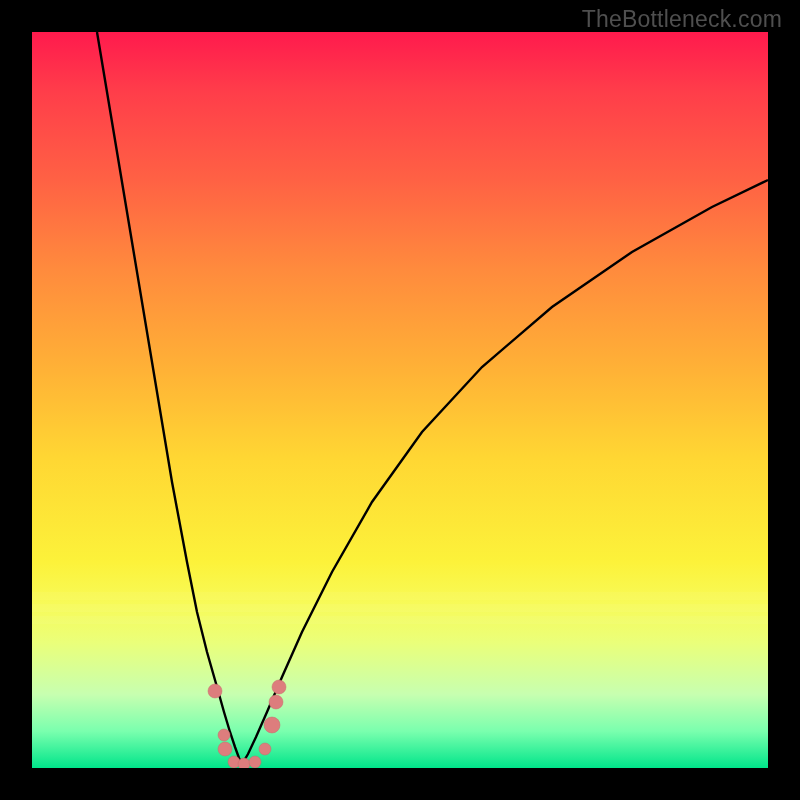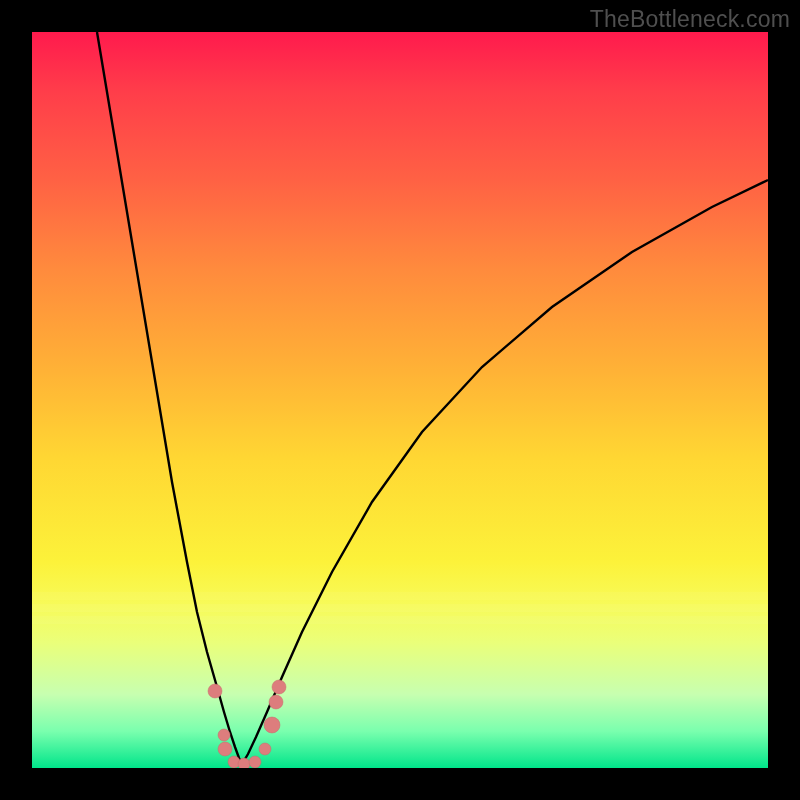--- a/index.html
+++ b/index.html
@@ -34,21 +34,21 @@
       #f7fb5a 78%,
       #eaff7a 83%,
       #c7ffb0 90%,
       #7affae 95%,
       #00e58a 100%
     );
   }
   .watermark {
     position: absolute;
     top: 6px;
-    right: 10px;
+    right: 18px;
     color: #4f4f4f;
     font-size: 23px;
     font-weight: 500;
     letter-spacing: 0.2px;
     user-select: none;
   }
   svg.curves {
     position: absolute;
     top: 0; left: 0;
     width: 736px; height: 736px;

